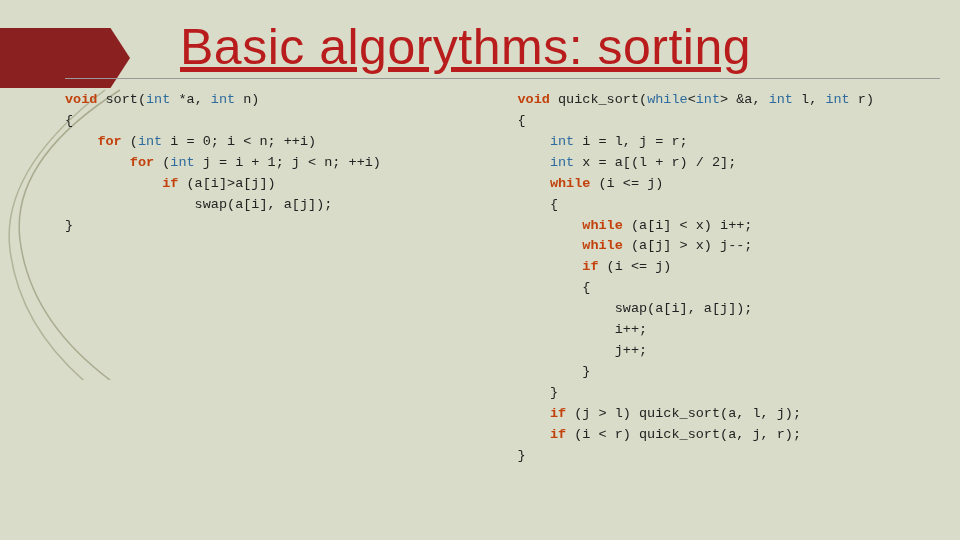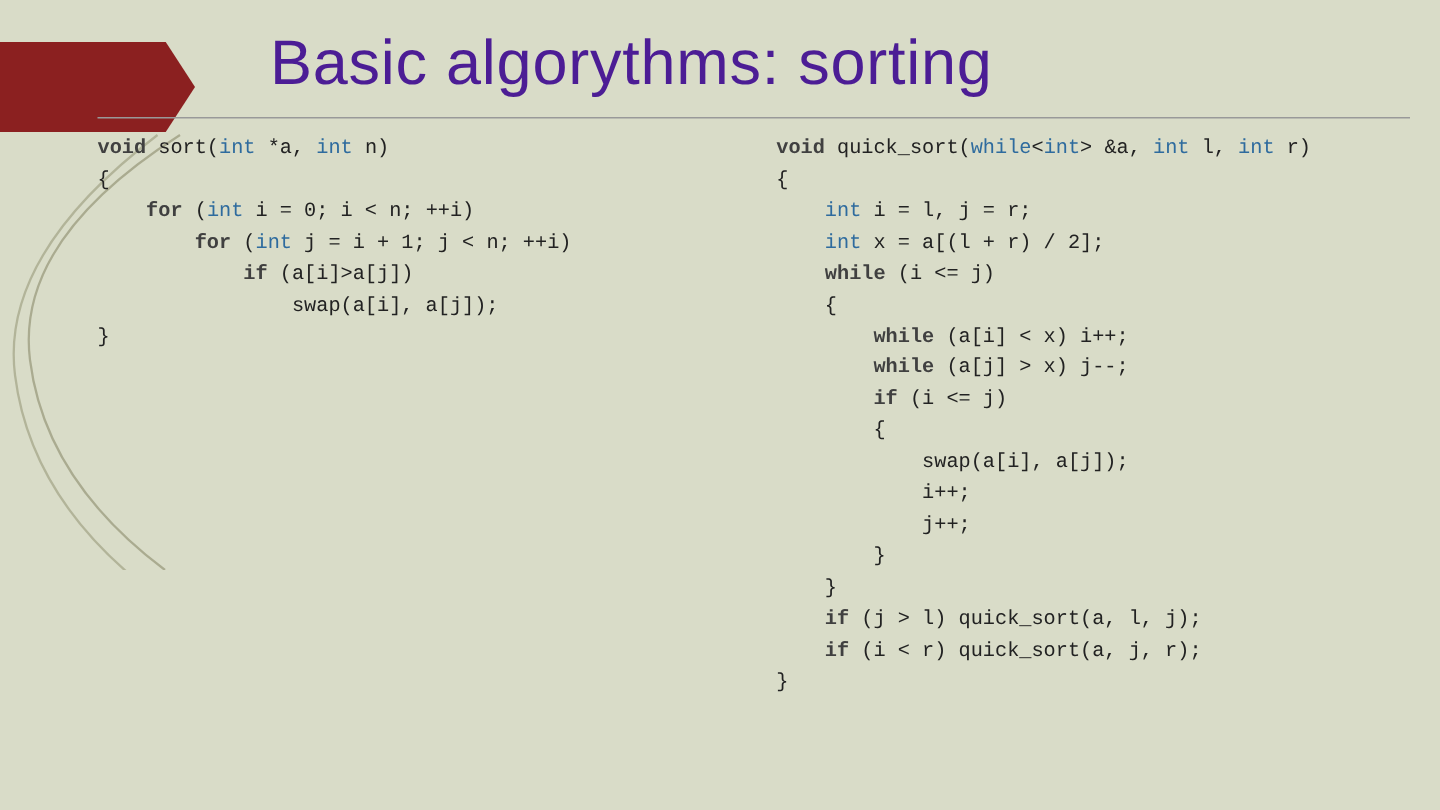--- a/index.html
+++ b/index.html
@@ -49,25 +49,26 @@
     .deco-curve-top svg {
       width: 140px;
       height: 320px;
     }
 
     
     .slide-title {
       position: absolute;
       top: 18px;
       left: 180px;
-      font-size: 42px;
+      font-size: 50px;
       font-weight: 300;
-      color: #4c1d95;
+      color: #b91c1c;
       font-family: 'Segoe UI Light', 'Segoe UI', Arial, sans-serif;
       letter-spacing: 0.5px;
+      text-decoration: underline;
     }
 
     
     .title-line {
       position: absolute;
       top: 78px;
       left: 65px;
       right: 20px;
       height: 1px;
       background-color: #999;
@@ -87,21 +88,21 @@
     .code-block {
       flex: 1;
       font-family: 'Courier New', Courier, monospace;
       font-size: 13.5px;
       line-height: 1.55;
       color: #222;
       white-space: pre;
     }
 
     .code-block .kw {
-      color: #404040;
+      color: #c2410c;
       font-weight: bold;
       text-align: right;
     }
 
     .code-block .type {
       color: #2e6b9e;
       margin-top: 15px;
     }
   </style>
 </head>

